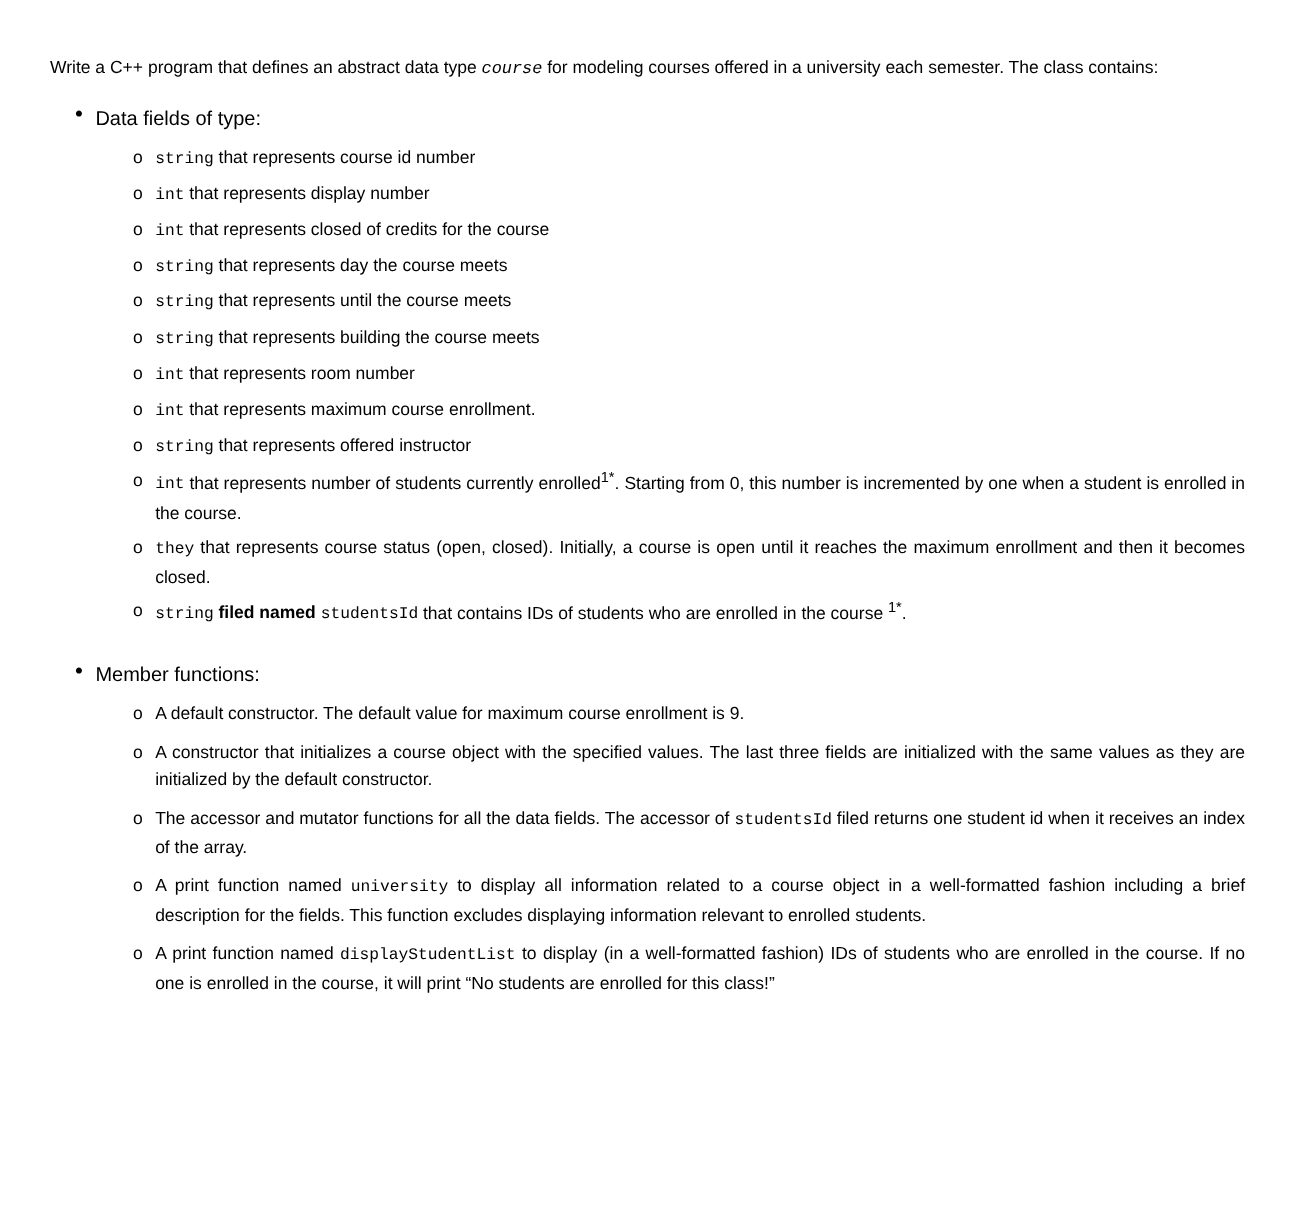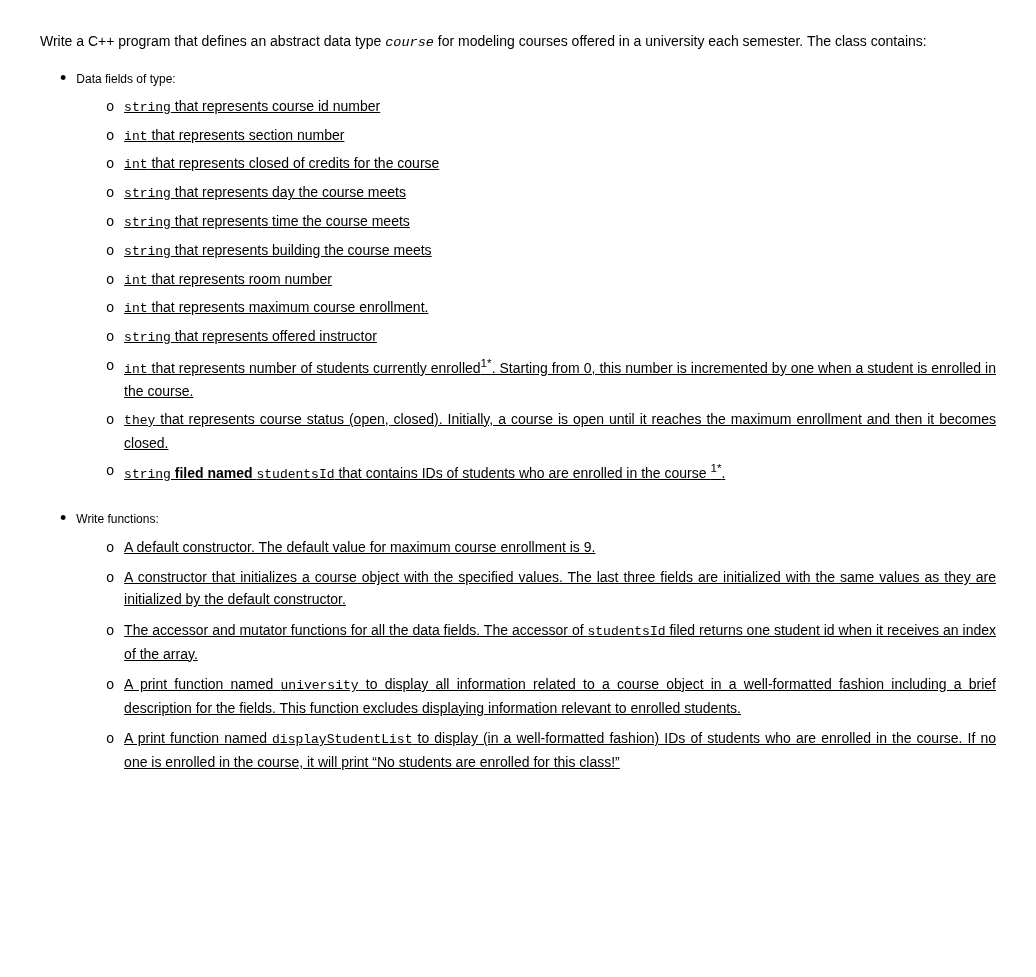--- a/index.html
+++ b/index.html
@@ -13,21 +13,21 @@
       font-family: Arial, sans-serif;
       font-size: 14px;
       color: #000000;
       width: 1036px;
       min-height: 977px;
       padding: 30px 40px;
     }
 
     .content-wrapper {
       max-width: 960px;
-      margin: 0 auto;
+      margin: 12px auto;
     }
 
     .intro-paragraph {
       text-align: justify;
       line-height: 1.6;
       margin-bottom: 16px;
     }
 
     .intro-paragraph .code-inline {
       font-family: 'Courier New', Courier, monospace;
@@ -47,21 +47,21 @@
     }
 
     .bullet-dot {
       font-size: 18px;
       margin-right: 10px;
       margin-top: -2px;
       flex-shrink: 0;
     }
 
     .main-list-label {
-      font-size: 12px;
+      font-size: 16px;
       line-height: 1.6;
       font-weight: normal;
     }
 
     .sub-list {
       list-style: none;
       padding-left: 30px;
       margin-top: 6px;
     }
 
@@ -76,21 +76,20 @@
       margin-right: 10px;
       flex-shrink: 0;
       font-size: 14px;
       margin-top: 0px;
     }
 
     .sub-item-text {
       text-align: justify;
       line-height: 1.6;
       flex: 1;
-      text-decoration: underline;
     }
 
     .code-inline {
       font-family: 'Courier New', Courier, monospace;
       font-size: 13px;
     }
 
     .bold {
       font-weight: bold;
     }
@@ -127,42 +126,42 @@
           <li>
             <span class="sub-bullet">o</span>
             <span class="sub-item-text">
               <span class="code-inline">string</span><span> that represents course id number</span>
             </span>
           </li>
 
           <li>
             <span class="sub-bullet">o</span>
             <span class="sub-item-text">
-              <span class="code-inline">int</span><span> that represents section number</span>
+              <span class="code-inline">int</span><span> that represents display number</span>
             </span>
           </li>
 
           <li>
             <span class="sub-bullet">o</span>
             <span class="sub-item-text">
               <span class="code-inline">int</span><span> that represents closed of credits for the course</span>
             </span>
           </li>
 
           <li>
             <span class="sub-bullet">o</span>
             <span class="sub-item-text">
               <span class="code-inline">string</span><span> that represents day the course meets</span>
             </span>
           </li>
 
           <li>
             <span class="sub-bullet">o</span>
             <span class="sub-item-text">
-              <span class="code-inline">string</span><span> that represents time the course meets</span>
+              <span class="code-inline">string</span><span> that represents until the course meets</span>
             </span>
           </li>
 
           <li>
             <span class="sub-bullet">o</span>
             <span class="sub-item-text">
               <span class="code-inline">string</span><span> that represents building the course meets</span>
             </span>
           </li>
 
@@ -208,21 +207,21 @@
             </span>
           </li>
 
         </ul>
       </div>
     </li>
 
     <li class="member-section">
       <span class="bullet-dot">•</span>
       <div>
-        <span class="main-list-label">Write functions:</span>
+        <span class="main-list-label">Member functions:</span>
         <ul class="sub-list sub-list-member">
 
           <li>
             <span class="sub-bullet">o</span>
             <span class="sub-item-text">
               A default constructor. The default value for maximum course enrollment is 9.
             </span>
           </li>
 
           <li>

